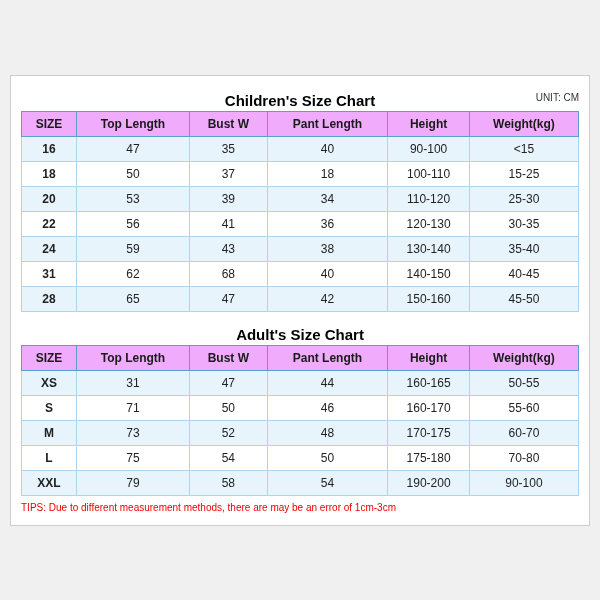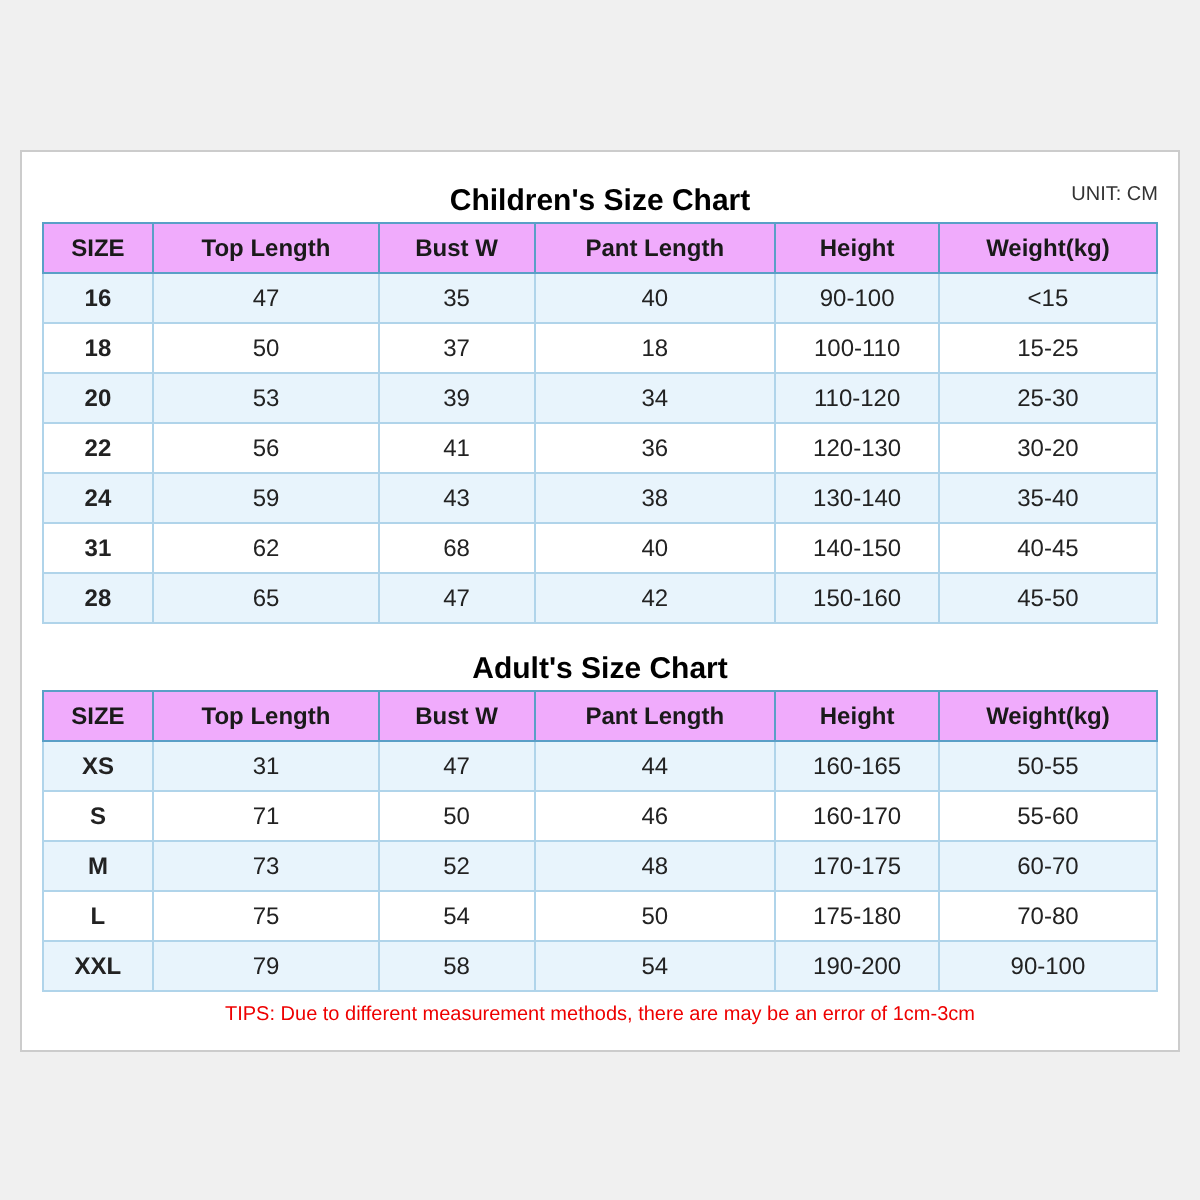--- a/index.html
+++ b/index.html
@@ -60,21 +60,20 @@
       text-align: center;
       color: #222;
     }
     tbody td:first-child {
       font-weight: bold;
     }
     .section-gap {
       height: 8px;
     }
     .tips {
-      text-align: center;
       color: #e00;
       font-size: 10px;
       padding: 6px 0 2px 0;
     }
   </style>
 </head>
 <body>
 
 <div class="chart-container">
 
@@ -117,21 +116,21 @@
           <td>34</td>
           <td>110-120</td>
           <td>25-30</td>
         </tr>
         <tr>
           <td>22</td>
           <td>56</td>
           <td>41</td>
           <td>36</td>
           <td>120-130</td>
-          <td>30-20</td>
+          <td>30-35</td>
         </tr>
         <tr>
           <td>24</td>
           <td>59</td>
           <td>43</td>
           <td>38</td>
           <td>130-140</td>
           <td>35-40</td>
         </tr>
         <tr>

